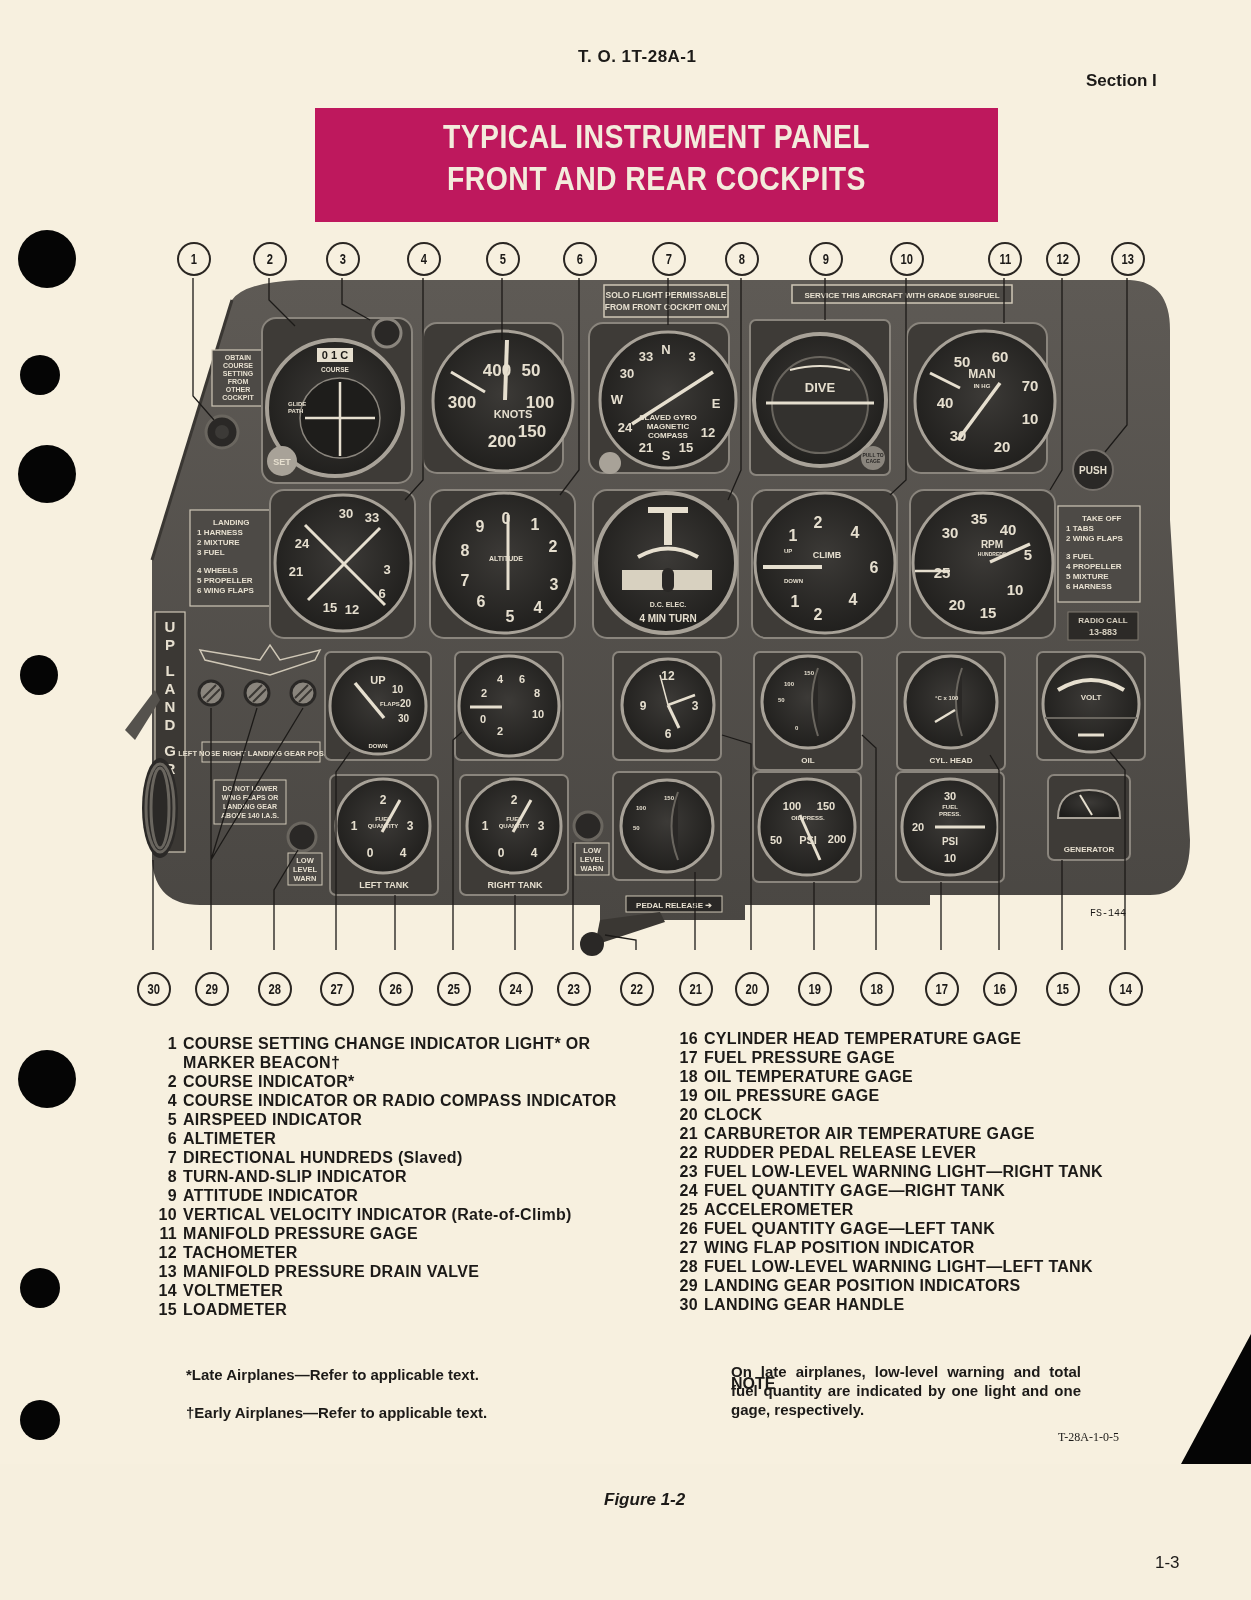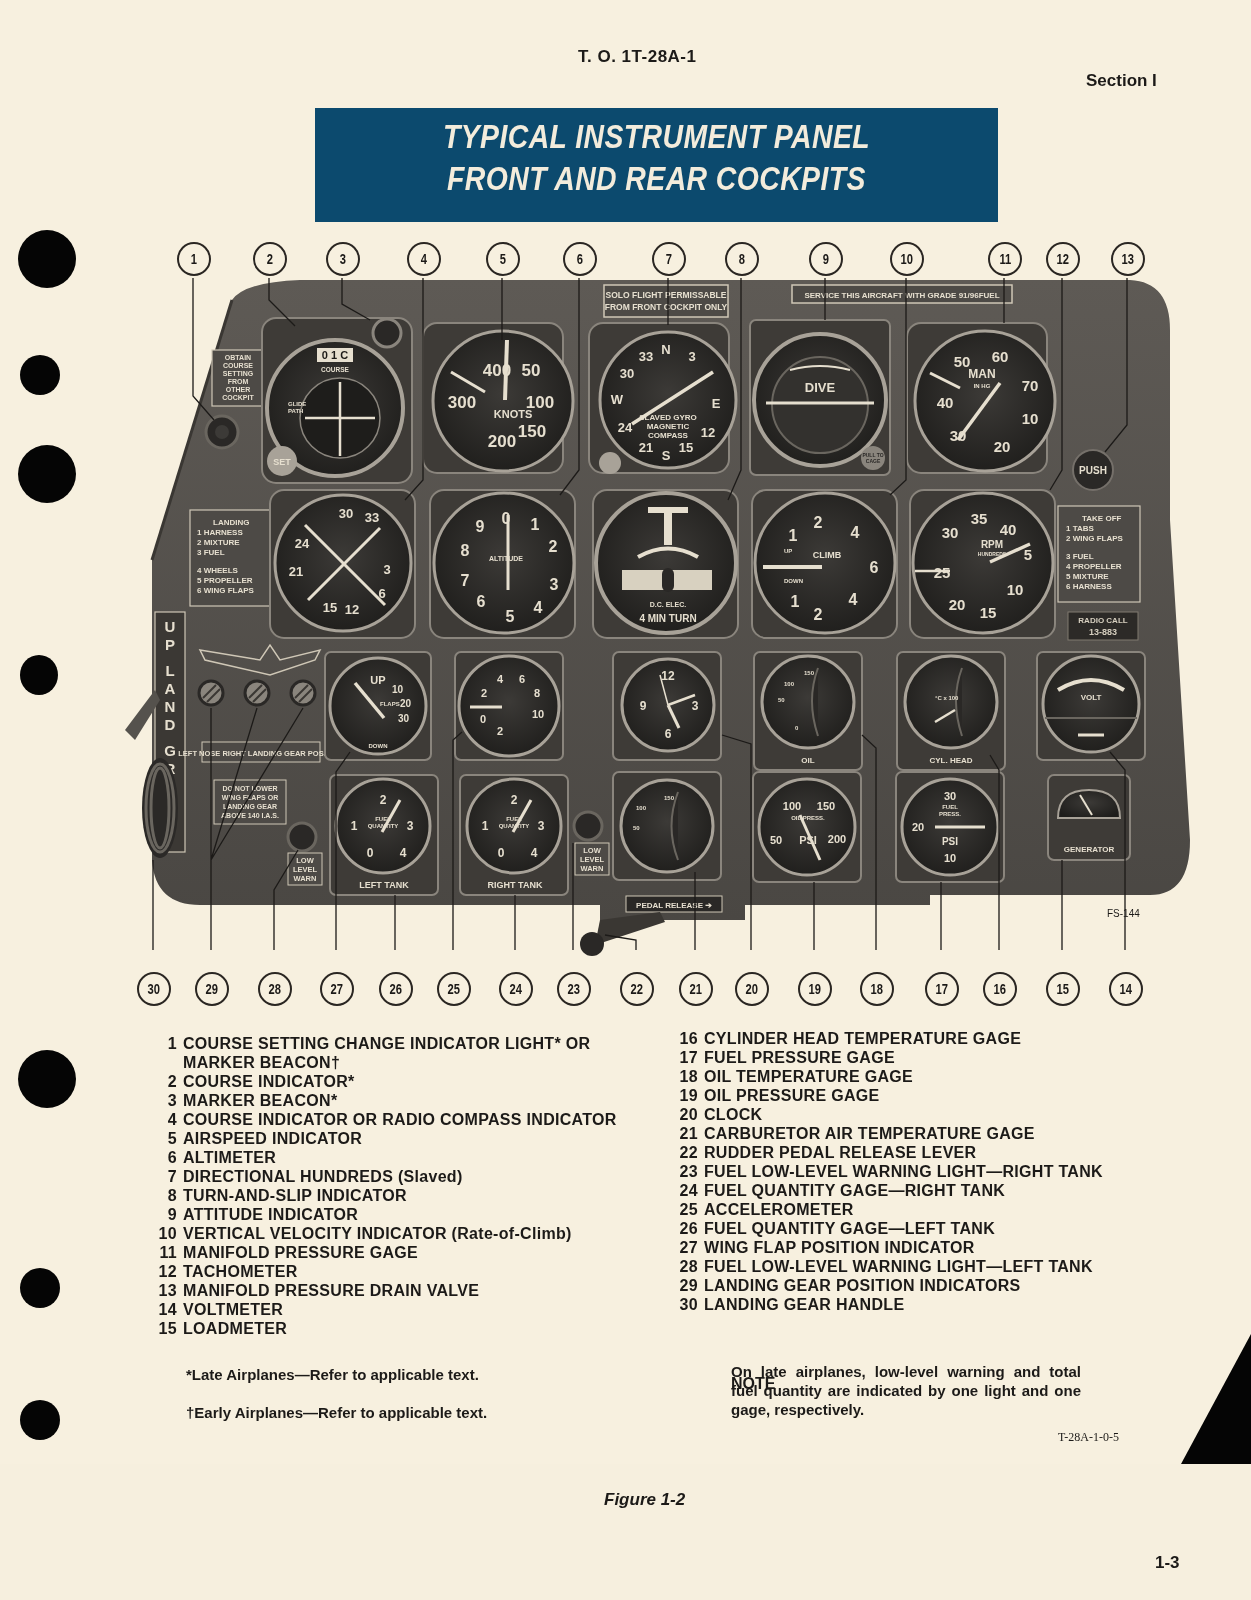--- a/index.html
+++ b/index.html
@@ -2,39 +2,39 @@
 <html><head>
 <meta charset="utf-8">
 <style>
   html,body{margin:0;padding:0;}
   body{width:1251px;height:1600px;background:#f6efde;position:relative;overflow:hidden;font-family:"Liberation Sans",sans-serif;color:#1c1a18;}
   .page{position:absolute;left:0;top:0;width:1251px;height:1464px;background:#f7f0df;}
   .holes{position:absolute;left:18px;top:0;width:60px;height:1600px;}
   .hole{position:absolute;left:0;border-radius:50%;background:#050505;}
   .hdr-to{position:absolute;left:578px;top:47px;font-size:17px;font-weight:bold;letter-spacing:0.5px;}
   .hdr-sec{position:absolute;left:1086px;top:47px;font-size:17px;font-weight:bold;margin-top:24px;}
-  .title-box{position:absolute;left:315px;top:108px;width:683px;height:114px;background:#0c4a6e;color:#f3ecdc;text-align:center;font-style:italic;}
+  .title-box{position:absolute;left:315px;top:108px;width:683px;height:114px;background:#be185d;color:#f3ecdc;text-align:center;}
   .title-box div{font-family:"Liberation Sans Narrow","Liberation Sans",sans-serif;font-weight:bold;font-size:33px;letter-spacing:0.5px;transform:scaleX(0.86);}
   .title-box .l1{margin-top:10px;}
   .title-box .l2{margin-top:4px;}
   .callout{position:absolute;width:30px;height:30px;border:2px solid #2a2622;border-radius:50%;text-align:center;line-height:30px;font-size:14px;font-weight:bold;background:#f7f0df;box-sizing:content-box;}
   .callout span{display:inline-block;transform:scaleX(0.8);}
   svg.panel{position:absolute;left:0;top:0;}
   .legend{position:absolute;font-size:16px;font-weight:bold;line-height:19px;letter-spacing:0.3px;}
   .legend .row{white-space:nowrap;}
   .legend .num{display:inline-block;width:24px;text-align:right;margin-right:6px;}
   .legend .cont{padding-left:30px;}
   .fn{position:absolute;font-size:15px;font-weight:bold;}
   .note-h{position:absolute;left:731px;top:1343px;font-size:16px;font-weight:bold;margin-top:32px;}
   .note-b{position:absolute;left:731px;top:1362px;width:350px;font-size:15px;font-weight:bold;line-height:19px;text-align:justify;}
   .code{position:absolute;left:1058px;top:1430px;font-family:"Liberation Serif",serif;font-size:12px;}
   .fig{position:absolute;left:604px;top:1490px;font-size:17px;font-weight:bold;font-style:italic;}
-  .pgno{position:absolute;left:1155px;top:1553px;font-size:17px;font-weight:bold;}
+  .pgno{position:absolute;left:1155px;top:1553px;font-size:17px;font-weight:normal;}
   .corner{position:absolute;right:0;bottom:0;width:0;height:0;border-style:solid;border-width:0 0 130px 70px;border-color:transparent transparent #050505 transparent;}
-  .fs{position:absolute;left:1090px;top:908px;font-family:Liberation Sans, sans-serif;font-size:10px;margin-left:17px;}
+  .fs{position:absolute;left:1090px;top:908px;font-family:Liberation Mono, monospace;font-size:10px;}
 </style>
 </head>
 <body>
 
 <div class="page">
 
   <div class="holes">
     <div class="hole" style="top:230px;width:58px;height:58px;"></div>
     <div class="hole" style="top:355px;width:40px;height:40px;left:2px;"></div>
     <div class="hole" style="top:445px;width:58px;height:58px;"></div>
@@ -567,21 +567,20 @@
   <div class="callout" style="left:860px;top:972px;"><span>18</span></div>
   <div class="callout" style="left:925px;top:972px;"><span>17</span></div>
   <div class="callout" style="left:983px;top:972px;"><span>16</span></div>
   <div class="callout" style="left:1046px;top:972px;"><span>15</span></div>
   <div class="callout" style="left:1109px;top:972px;"><span>14</span></div>
 
   <div class="legend" style="left:153px;top:1034px;">
     <div class="row"><span class="num">1</span><span>COURSE SETTING CHANGE INDICATOR LIGHT* OR</span></div>
     <div class="row cont"><span>MARKER BEACON†</span></div>
     <div class="row"><span class="num">2</span><span>COURSE INDICATOR*</span></div>
-    <div class="row"><span class="num">3</span><span>MARKER BEACON*</span></div>
     <div class="row"><span class="num">4</span><span>COURSE INDICATOR OR RADIO COMPASS INDICATOR</span></div>
     <div class="row"><span class="num">5</span><span>AIRSPEED INDICATOR</span></div>
     <div class="row"><span class="num">6</span><span>ALTIMETER</span></div>
     <div class="row"><span class="num">7</span><span>DIRECTIONAL HUNDREDS (Slaved)</span></div>
     <div class="row"><span class="num">8</span><span>TURN-AND-SLIP INDICATOR</span></div>
     <div class="row"><span class="num">9</span><span>ATTITUDE INDICATOR</span></div>
     <div class="row"><span class="num">10</span><span>VERTICAL VELOCITY INDICATOR (Rate-of-Climb)</span></div>
     <div class="row"><span class="num">11</span><span>MANIFOLD PRESSURE GAGE</span></div>
     <div class="row"><span class="num">12</span><span>TACHOMETER</span></div>
     <div class="row"><span class="num">13</span><span>MANIFOLD PRESSURE DRAIN VALVE</span></div>

